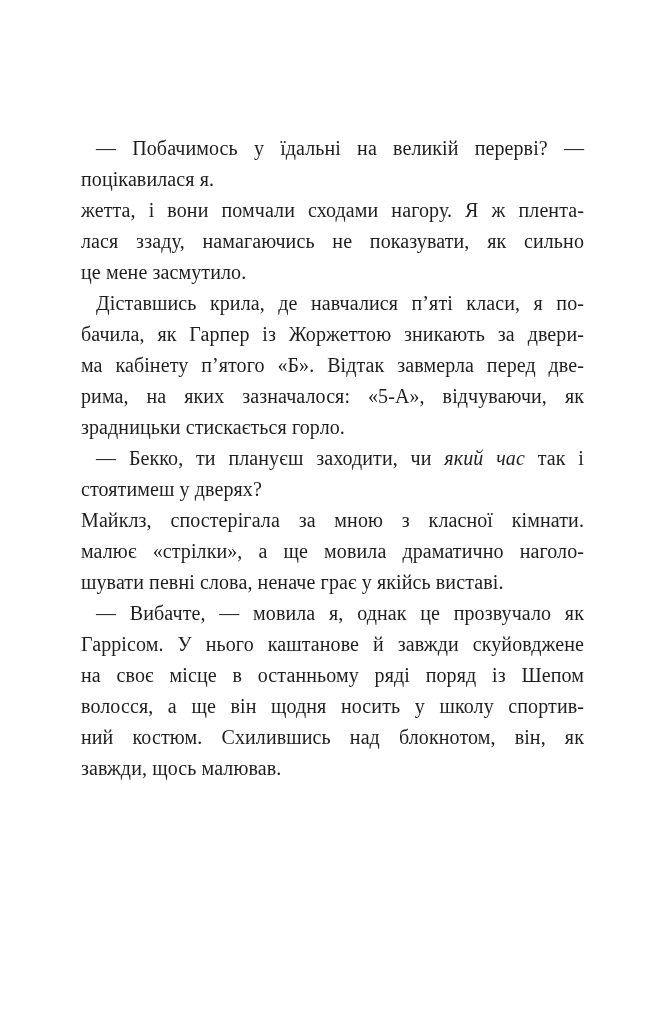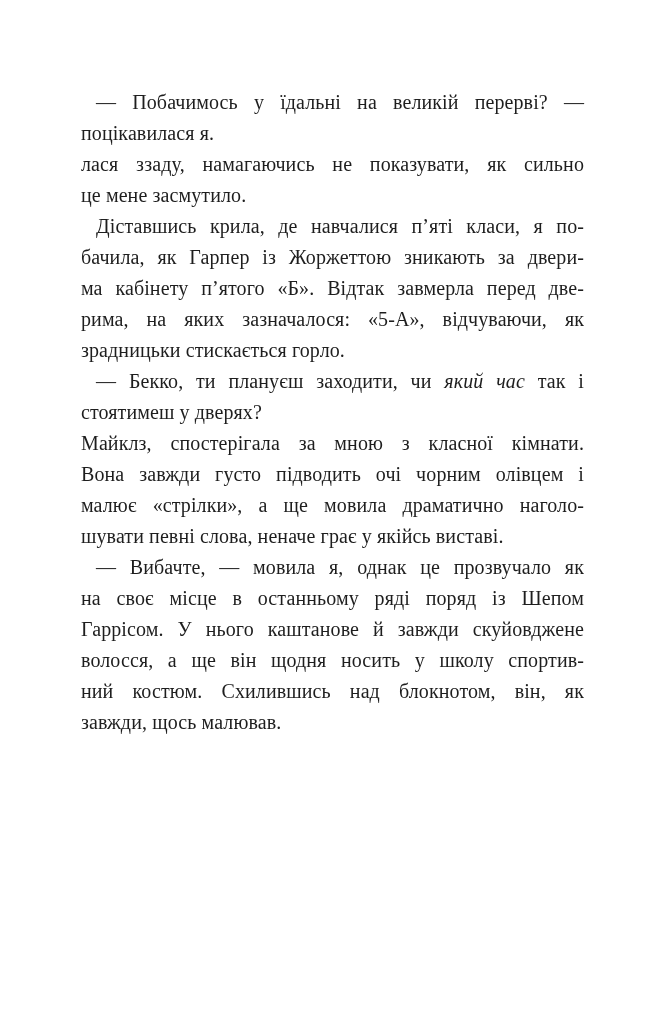--- a/index.html
+++ b/index.html
@@ -8,20 +8,21 @@
     background: #ffffff;
   }
   .page {
     position: relative;
     width: 665px;
     height: 820px;
     background: #ffffff;
     font-family: "Liberation Serif", serif;
     color: #1e1e1e;
     overflow: hidden;
+    margin-top: 46px;
   }
   .text-block {
     position: absolute;
     left: 81px;
     top: 87px;
     width: 503px;
   }
   .para {
     margin: 0;
     padding: 0;
@@ -59,43 +60,43 @@
 </head>
 <body>
 
 <div class="page">
   <div class="text-block" id="text-block">
       <div class="para">
         <div class="line first"><span>— Побачимось у їдальні на великій перерві? —</span></div>
         <div class="line last"><span>поцікавилася я.</span></div>
       </div>
       <div class="para">
+        <div class="line"><span>жетта, і вони помчали сходами нагору. Я ж плента-</span></div>
         <div class="line"><span>лася ззаду, намагаючись не показувати, як сильно</span></div>
         <div class="line last"><span>це мене засмутило.</span></div>
       </div>
       <div class="para">
         <div class="line first"><span>Діставшись крила, де навчалися п’яті класи, я по-</span></div>
         <div class="line"><span>бачила, як Гарпер із Жоржеттою зникають за двери-</span></div>
         <div class="line"><span>ма кабінету п’ятого «Б». Відтак завмерла перед две-</span></div>
         <div class="line"><span>рима, на яких зазначалося: «5-А», відчуваючи, як</span></div>
         <div class="line last"><span>зрадницьки стискається горло.</span></div>
       </div>
       <div class="para">
         <div class="line first"><span>— Бекко, ти плануєш заходити, чи </span><i>який час</i><span> так і</span></div>
         <div class="line last"><span>стоятимеш у дверях?</span></div>
       </div>
       <div class="para">
         <div class="line"><span>Майклз, спостерігала за мною з класної кімнати.</span></div>
-        <div class="line"><span>Вона завжди густо підводить очі чорним олівцем і</span></div>
         <div class="line"><span>малює «стрілки», а ще мовила драматично наголо-</span></div>
         <div class="line last"><span>шувати певні слова, неначе грає у якійсь виставі.</span></div>
       </div>
       <div class="para">
         <div class="line first"><span>— Вибачте, — мовила я, однак це прозвучало як</span></div>
+        <div class="line"><span>Гаррісом. У нього каштанове й завжди скуйовджене</span></div>
         <div class="line"><span>на своє місце в останньому ряді поряд із Шепом</span></div>
-        <div class="line"><span>Гаррісом. У нього каштанове й завжди скуйовджене</span></div>
         <div class="line"><span>волосся, а ще він щодня носить у школу спортив-</span></div>
         <div class="line"><span>ний костюм. Схилившись над блокнотом, він, як</span></div>
         <div class="line last"><span>завжди, щось малював.</span></div>
       </div>
     </div>
   <div class="page-number">14</div>
 </div>
 
 </body></html>

